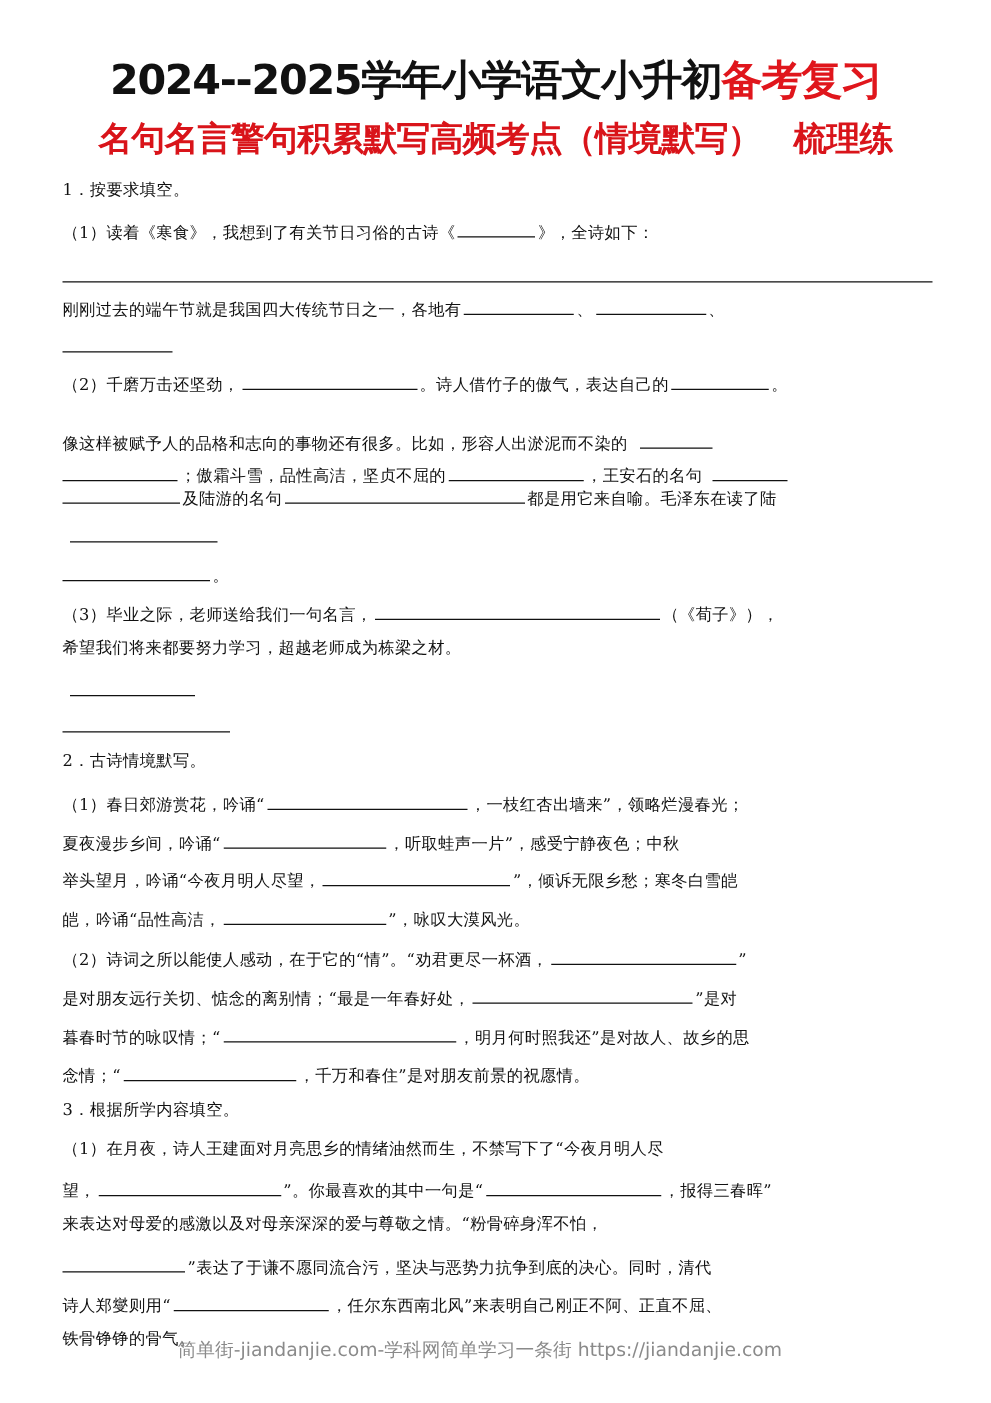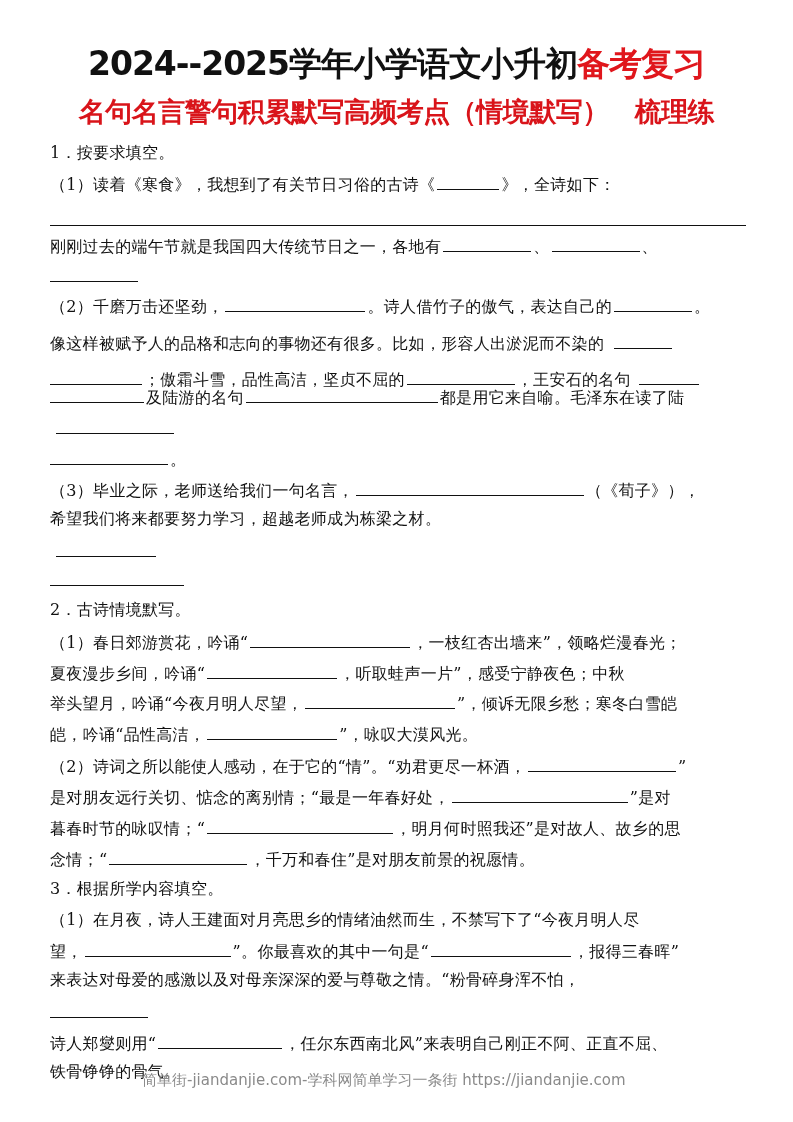--- a/index.html
+++ b/index.html
@@ -6,40 +6,40 @@
   body { width:793px; height:1122px; position:relative; overflow:hidden;
          font-family:"DejaVu Serif","Liberation Serif",serif; color:#111; }
   .title1 { position:absolute; top:44px; left:0; width:793px; text-align:center;
             font-family:"DejaVu Sans","Liberation Sans",sans-serif; font-weight:bold;
             font-size:33px; letter-spacing:-1px; line-height:40px; }
   .title1 .red { color:#e0161c; }
   .title2 { position:absolute; top:94px; left:0; width:793px; text-align:center;
             font-family:"DejaVu Sans","Liberation Sans",sans-serif; font-weight:bold;
             font-size:27px; color:#d9141a; line-height:36px; letter-spacing:-0.5px; }
   .title2 .gap { display:inline-block; width:26px; }
-  .line { position:absolute; left:50px; font-size:16px; line-height:20px; white-space:nowrap; letter-spacing:0.3px; }
+  .line { position:absolute; left:50px; font-size:13px; line-height:20px; white-space:nowrap; letter-spacing:0.3px; }
   .blank { display:inline-block; border-bottom:1.3px solid #111; height:16px; vertical-align:baseline; margin:0 2px; }
   .rule { position:absolute; left:50px; width:696px; border-top:1.3px solid #111; }
   .watermark { position:absolute; left:142px; top:1071px; font-family:"DejaVu Sans","Liberation Sans",sans-serif;
                font-size:15px; color:#8a8a8a; white-space:nowrap; }
 </style>
 </head>
 <body>
 
 <div class="title1"><span>2024--2025学年小学语文小升初</span><span class="red">备考复习</span></div>
 <div class="title2"><span>名句名言警句积累默写高频考点（情境默写）</span><span class="gap"></span><span>梳理练</span></div>
 
 <div class="line" style="top:143px">1．按要求填空。</div>
 <div class="line" style="top:173px"><span>（1）读着《寒食》，我想到了有关节日习俗的古诗《</span><span class="blank" style="width:62px"></span><span>》，全诗如下：</span></div>
 <div class="rule" style="top:225px"></div>
 <div class="line" style="top:235px"><span>刚刚过去的端午节就是我国四大传统节日之一，各地有</span><span class="blank" style="width:88px"></span><span>、</span><span class="blank" style="width:88px"></span><span>、</span></div>
 <div class="line" style="top:265px"><span class="blank" style="width:88px;margin-left:0"></span></div>
 
 <div class="line" style="top:295px"><span>（2）千磨万击还坚劲，</span><span class="blank" style="width:140px"></span><span>。诗人借竹子的傲气，表达自己的</span><span class="blank" style="width:78px"></span><span>。</span></div>
-<div class="line" style="top:332px"><span>像这样被赋予人的品格和志向的事物还有很多。比如，形容人出淤泥而不染的</span><span class="blank" style="width:58px;margin-left:10px"></span></div>
+<div class="line" style="top:342px"><span>像这样被赋予人的品格和志向的事物还有很多。比如，形容人出淤泥而不染的</span><span class="blank" style="width:58px;margin-left:10px"></span></div>
 <div class="line" style="top:368px"><span class="blank" style="width:92px;margin-left:0"></span><span>；傲霜斗雪，品性高洁，坚贞不屈的</span><span class="blank" style="width:108px"></span><span>，王安石的名句</span><span class="blank" style="width:60px;margin-left:8px"></span></div>
 <div class="line" style="top:386px"><span class="blank" style="width:94px;margin-left:0"></span><span>及陆游的名句</span><span class="blank" style="width:192px"></span><span>都是用它来自喻。毛泽东在读了陆</span></div>
 <div class="line" style="top:417px"><span class="blank" style="width:118px;margin-left:6px"></span></div>
 <div class="line" style="top:448px"><span class="blank" style="width:118px;margin-left:0"></span><span>。</span></div>
 
 <div class="line" style="top:479px"><span>（3）毕业之际，老师送给我们一句名言，</span><span class="blank" style="width:228px"></span><span>（《荀子》），</span></div>
 <div class="line" style="top:509px">希望我们将来都要努力学习，超越老师成为栋梁之材。</div>
 
 <div class="line" style="top:540px"><span class="blank" style="width:100px;margin-left:6px"></span></div>
 <div class="line" style="top:569px"><span class="blank" style="width:134px;margin-left:0"></span></div>
@@ -52,17 +52,17 @@
 
 <div class="line" style="top:755px"><span>（2）诗词之所以能使人感动，在于它的“情”。“劝君更尽一杯酒，</span><span class="blank" style="width:148px"></span><span>”</span></div>
 <div class="line" style="top:786px"><span>是对朋友远行关切、惦念的离别情；“最是一年春好处，</span><span class="blank" style="width:176px"></span><span>”是对</span></div>
 <div class="line" style="top:817px"><span>暮春时节的咏叹情；“</span><span class="blank" style="width:186px"></span><span>，明月何时照我还”是对故人、故乡的思</span></div>
 <div class="line" style="top:848px"><span>念情；“</span><span class="blank" style="width:138px"></span><span>，千万和春住”是对朋友前景的祝愿情。</span></div>
 
 <div class="line" style="top:879px">3．根据所学内容填空。</div>
 <div class="line" style="top:910px">（1）在月夜，诗人王建面对月亮思乡的情绪油然而生，不禁写下了“今夜月明人尽</div>
 <div class="line" style="top:940px"><span>望，</span><span class="blank" style="width:146px"></span><span>”。你最喜欢的其中一句是“</span><span class="blank" style="width:140px"></span><span>，报得三春晖”</span></div>
 <div class="line" style="top:970px">来表达对母爱的感激以及对母亲深深的爱与尊敬之情。“粉骨碎身浑不怕，</div>
-<div class="line" style="top:1001px"><span class="blank" style="width:98px;margin-left:0"></span></div>
+<div class="line" style="top:1001px"><span class="blank" style="width:98px;margin-left:0"></span><span>”表达了于谦不愿同流合污，坚决与恶势力抗争到底的决心。同时，清代</span></div>
 <div class="line" style="top:1032px"><span>诗人郑燮则用“</span><span class="blank" style="width:124px"></span><span>，任尔东西南北风”来表明自己刚正不阿、正直不屈、</span></div>
 <div class="line" style="top:1062px">铁骨铮铮的骨气。</div>
 
 <div class="watermark">简单街-jiandanjie.com-学科网简单学习一条街 https://jiandanjie.com</div>
 
 </body></html>

